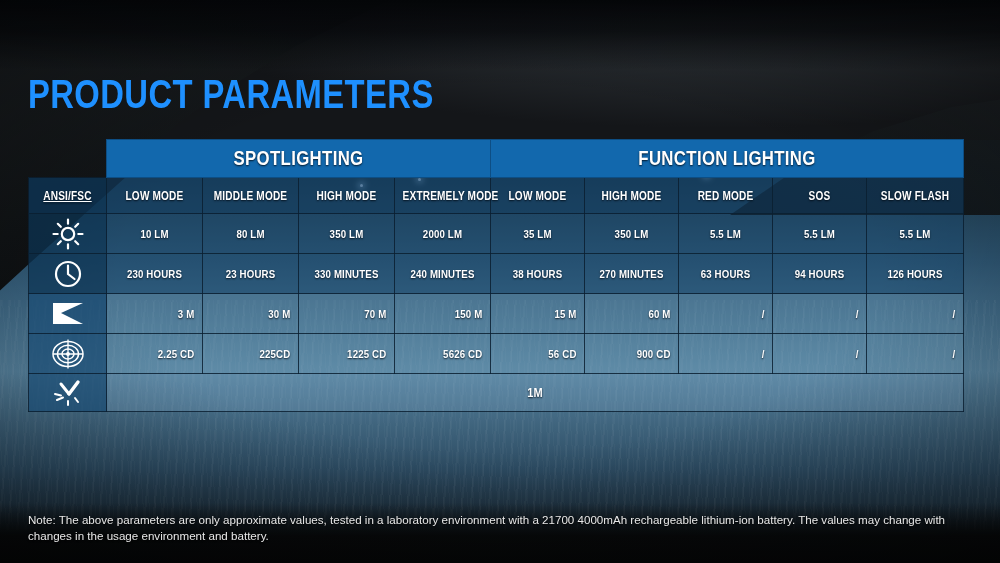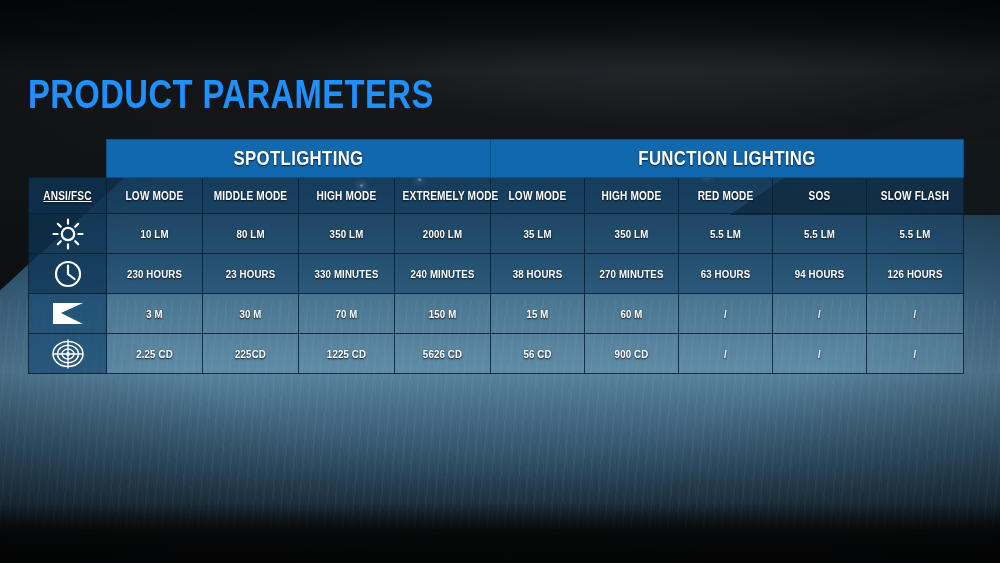--- a/index.html
+++ b/index.html
@@ -109,21 +109,21 @@
   tr.colrow td {
     height:36px;
     background:rgba(17,62,98,.62);
   }
   tr.colrow td .cell-txt { font-size:12px; }
   tr.colrow td.firstcol { background:rgba(13,52,85,.80);text-decoration:underline; }
 
   
   tr.datarow td { height:40px; background:rgba(20,70,110,.34); }
   tr.datarow td.firstcol { background:rgba(13,52,85,.72); }
-  tr.datarow.light td { background:rgba(120,165,195,.26); }
+  tr.datarow.light td { background:rgba(120,165,195,.26);text-align:right; }
   tr.datarow.light td.firstcol { background:rgba(26,76,116,.72); }
 
   tr.widerow td { height:38px; background:rgba(130,175,205,.22); }
   tr.widerow td.firstcol { background:rgba(26,76,116,.70); }
   tr.widerow.deep td { background:rgba(40,100,140,.38); }
 
   tr.featrow td { height:46px; background:rgba(26,84,126,.55); }
   tr.featrow td.firstcol { background:rgba(16,60,96,.82); }
   .feat-txt { display:block; font-size:12.5px; transform:scaleX(.88); white-space:nowrap; font-weight:bold; letter-spacing:.2px; }
   .addfeat { display:block; font-size:12px; line-height:15px; transform:scaleX(.85); font-weight:bold; }
@@ -371,20 +371,35 @@
             <span class="cell-txt">/</span>
           </td>
       <td>
             <span class="cell-txt">/</span>
           </td>
       <td>
             <span class="cell-txt">/</span>
           </td>
     </tr>
 
+    <tr class="widerow">
+      <td class="firstcol">
+        <span class="icon-wrap">
+          <svg class="ic" width="40" height="30" viewBox="0 0 40 30" fill="none" stroke="#fff" stroke-width="2.4" stroke-linecap="round">
+            <path d="M13 6l8 10" stroke-width="3"></path>
+            <path d="M30 4L21 16" stroke-width="3.4"></path>
+            <path d="M7 16l6 1.5M9 22l6-2.5M20 23v4M27 20l3 4" stroke-width="2"></path>
+          </svg>
+        </span>
+      </td>
+      <td colspan="9">
+        <span class="feat-txt">1M</span>
+      </td>
+    </tr>
 
 
 
   </tbody>
     </table>
 
+  <div class="note">Note: The above parameters are only approximate values, tested in a laboratory environment with a 21700 4000mAh rechargeable lithium-ion battery. The values may change with changes in the usage environment and battery.</div>
 
 </div>
 
 </body></html>

